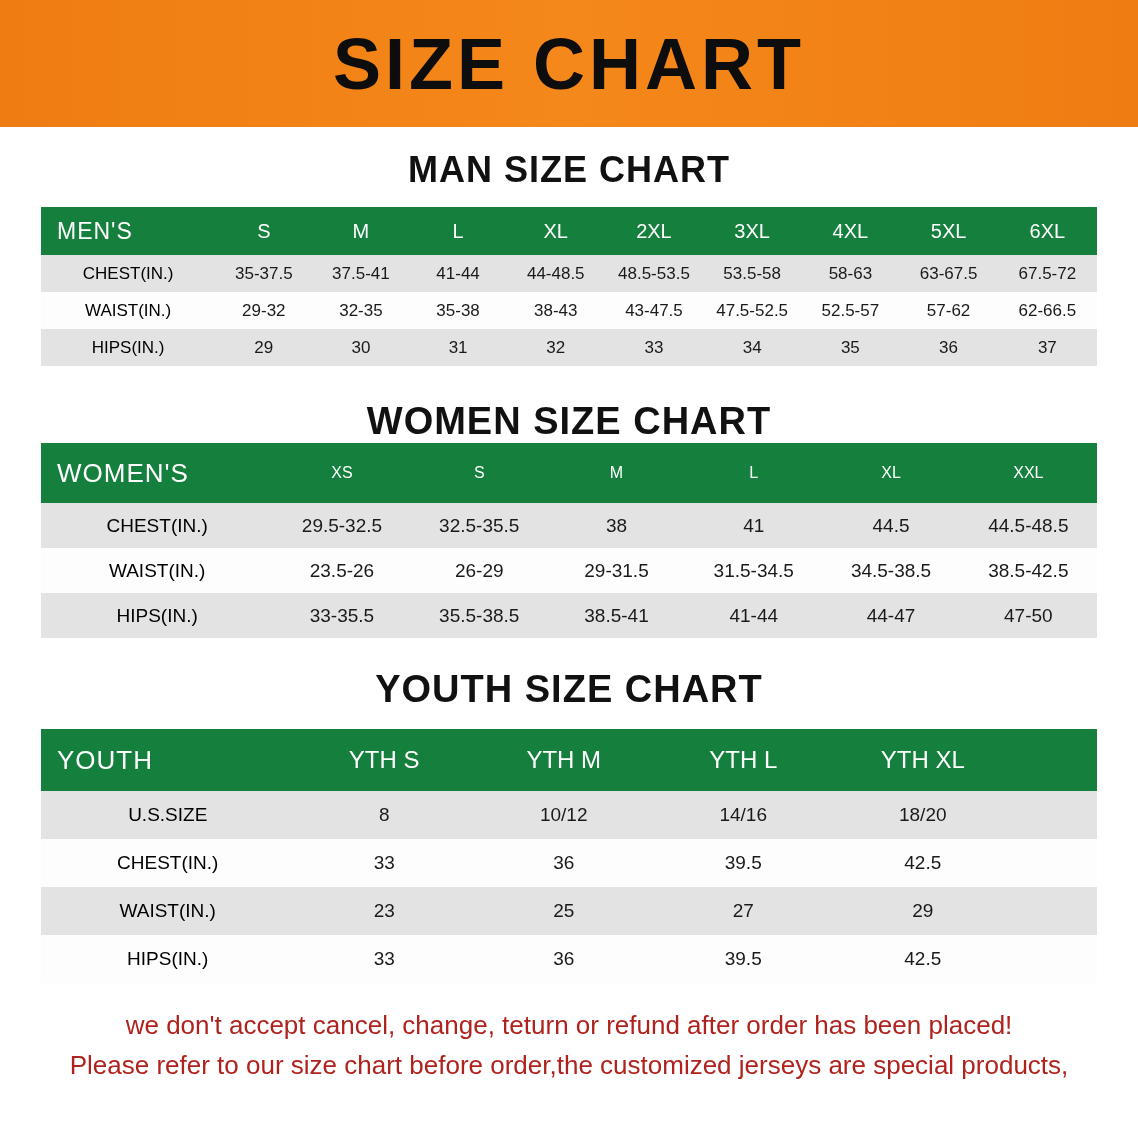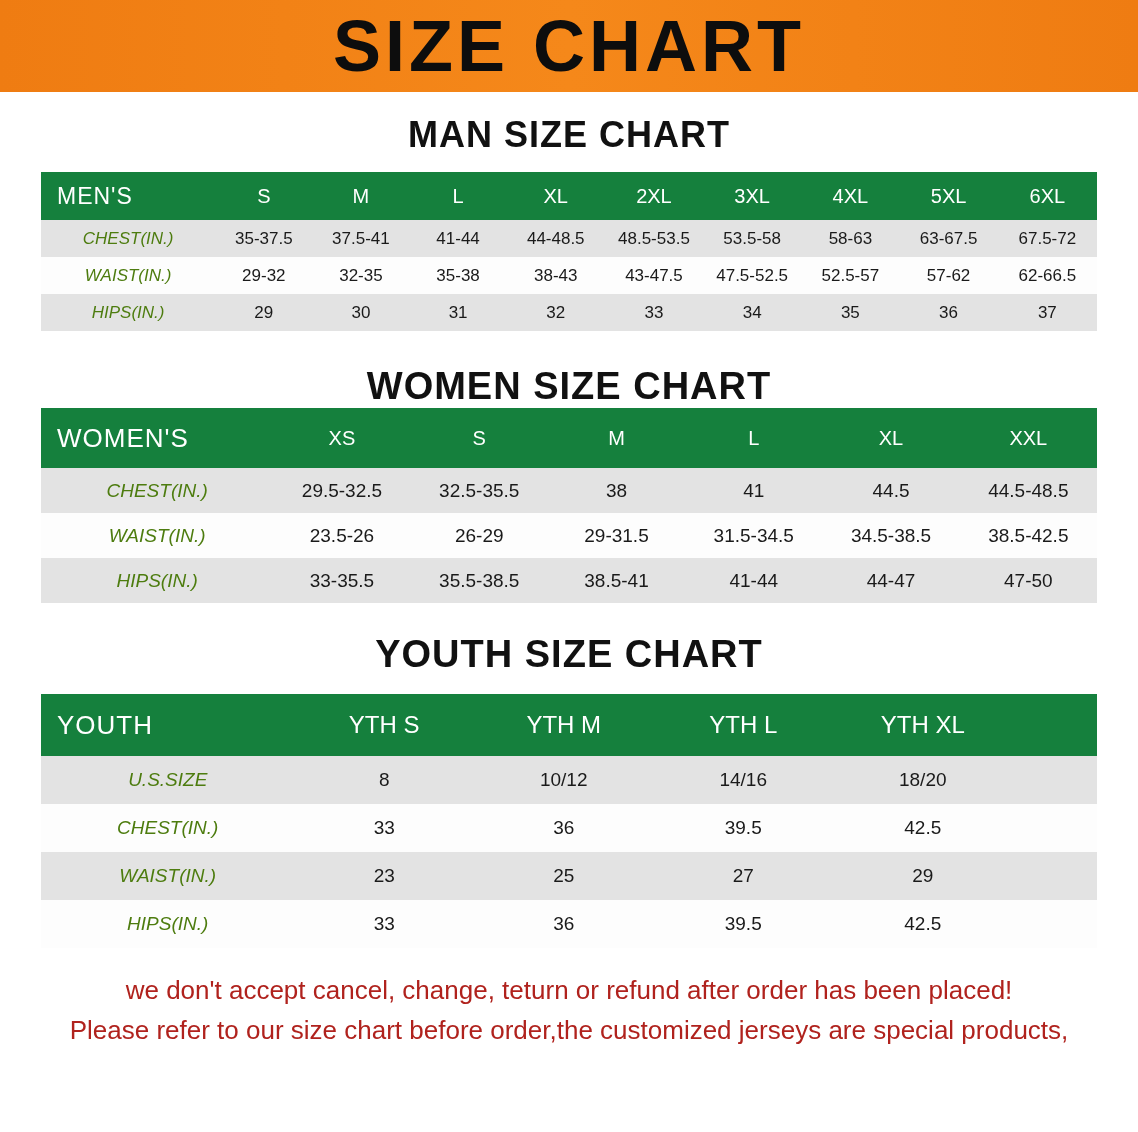--- a/index.html
+++ b/index.html
@@ -17,21 +17,21 @@
   .page {
     position: relative;
     width: 1138px;
     height: 1132px;
     background: #ffffff;
   }
 
   
   .banner {
     width: 100%;
-    height: 92px;
+    height: 127px;
     background: #f07e13;
     background: linear-gradient(90deg, #ef7c12 0%, #f5881a 50%, #ef7c12 100%);
     display: flex;
     align-items: center;
     justify-content: center;
   }
   .banner-title {
     font-family: "Liberation Sans", sans-serif;
     font-weight: bold;
     font-size: 72px;
@@ -73,35 +73,34 @@
     text-align: left;
     padding-left: 16px;
     letter-spacing: 1px;
   }
   table.size-table tbody td {
     text-align: center;
     color: #1a1a1a;
     font-family: "Liberation Sans", sans-serif;
   }
   table.size-table tbody td.rowhead {
-    color: #4d7c0f;
-    font-style: italic;
+    color: #000000;
   }
   
   table.size-table tbody tr:nth-child(odd) td  { background: #e3e3e3; }
   table.size-table tbody tr:nth-child(even) td { background: #fdfdfd; }
 
   
   #men-table thead th { height: 46px; font-size: 20px; }
   #men-table thead th.rowhead { font-size: 23px; }
   #men-table tbody td { height: 35px; font-size: 17px; }
   #men-table tbody td.rowhead { font-size: 17px; }
 
   
-  #women-table thead th { height: 58px; font-size: 20px; }
+  #women-table thead th { height: 58px; font-size: 16px; }
   #women-table thead th.rowhead { font-size: 26px; }
   #women-table tbody td { height: 43px; font-size: 19px; }
 
   
   #youth-table thead th { height: 60px; font-size: 24px; }
   #youth-table thead th.rowhead { font-size: 26px; }
   #youth-table tbody td { height: 46px; font-size: 19px; }
 
   
   .footer-note {

